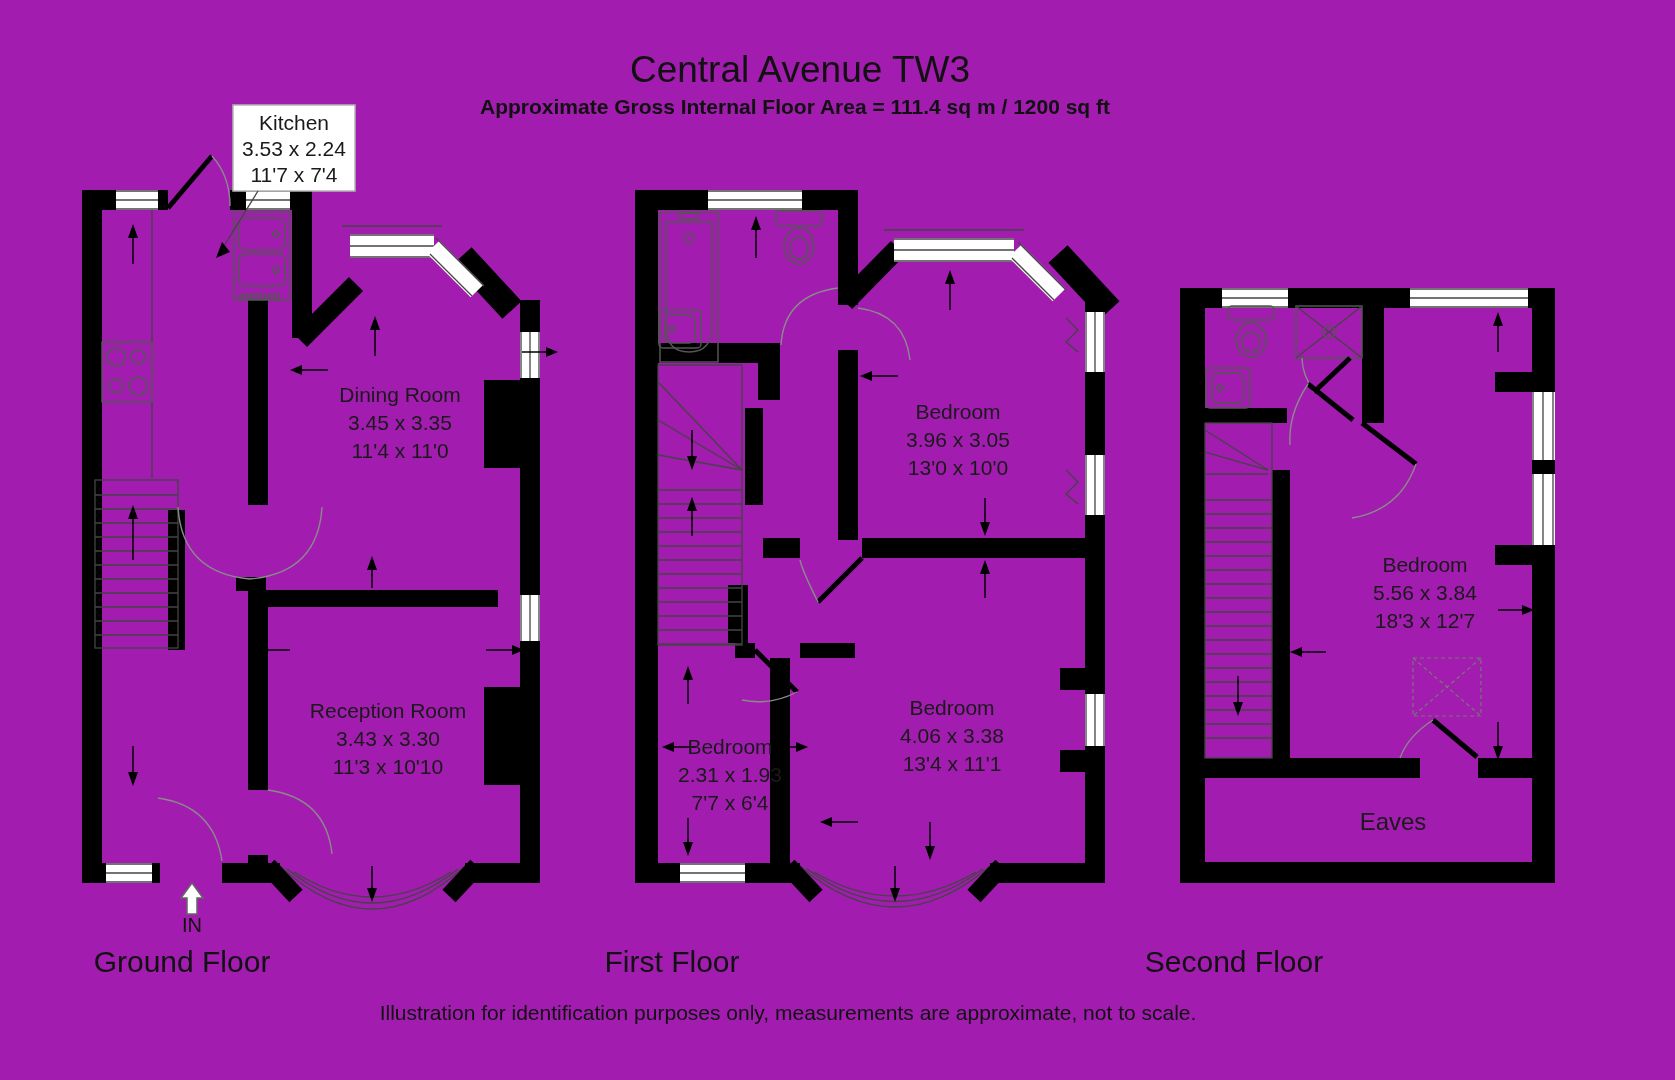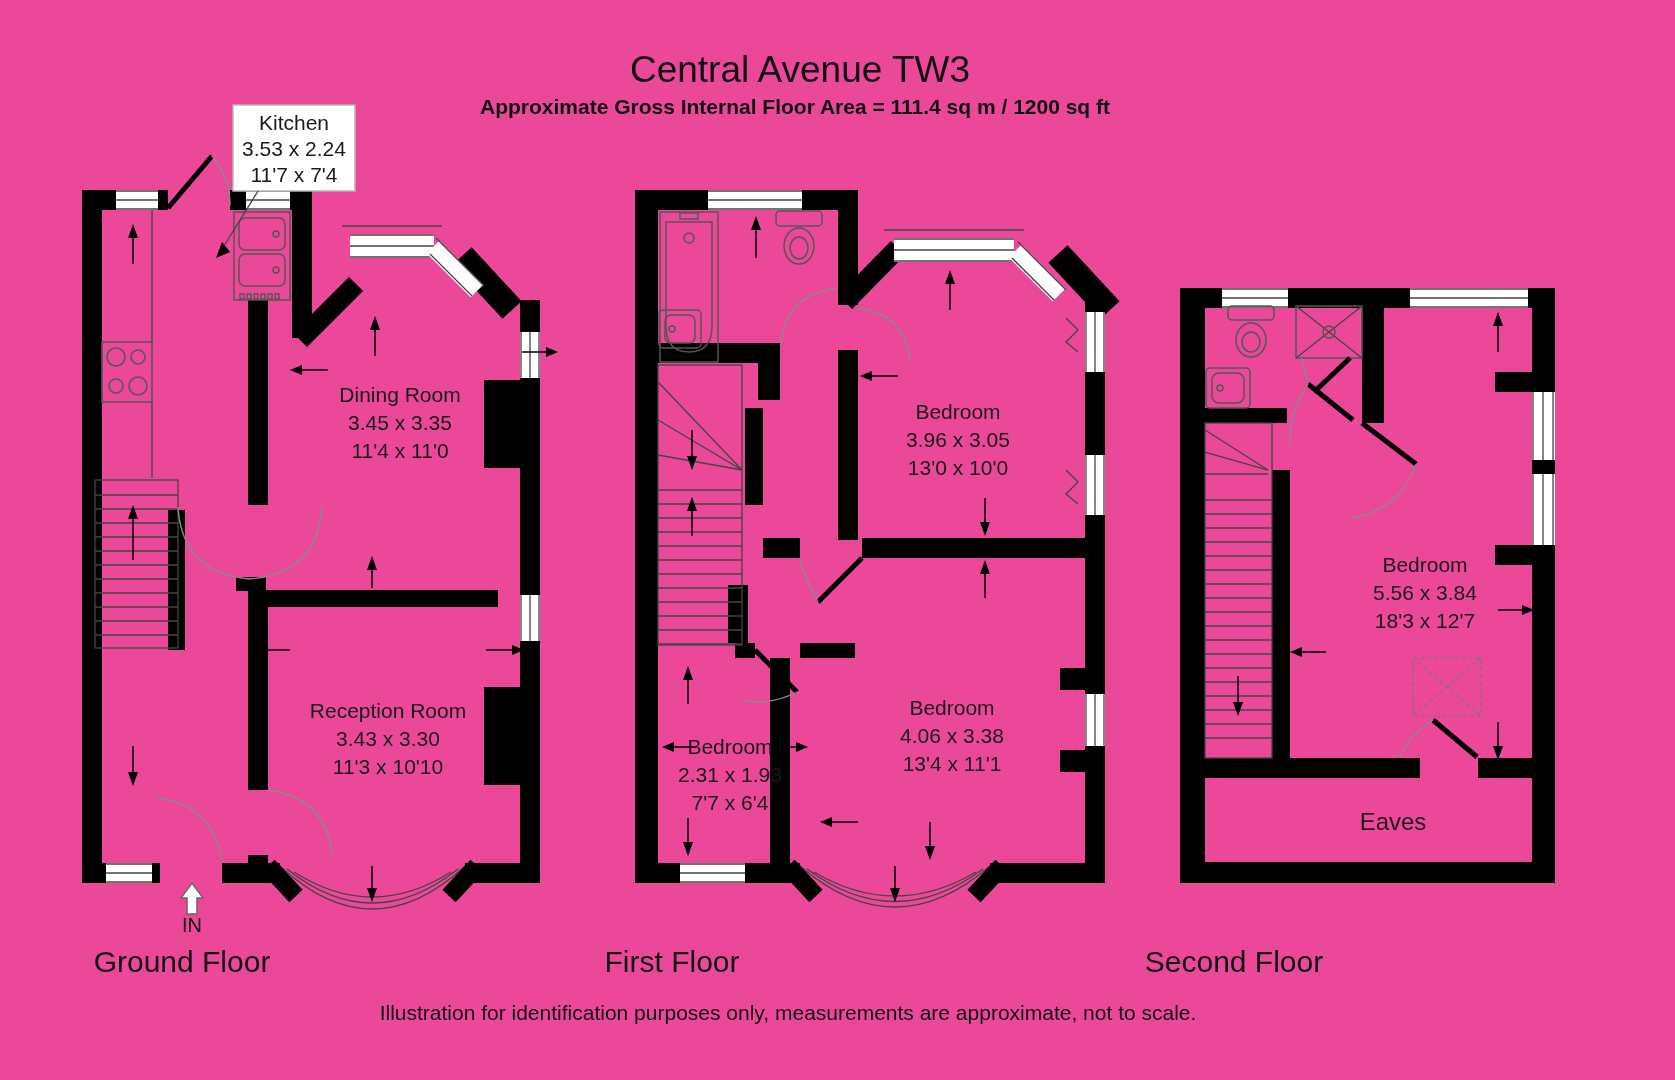--- a/index.html
+++ b/index.html
@@ -1,17 +1,17 @@
 <!DOCTYPE html>
 <html><head>
 <meta charset="utf-8">
 <style>
   html,body{margin:0;padding:0;background:#ffffff;}
   body{font-family:"Liberation Sans",sans-serif;}
-  .page{position:relative;width:1675px;height:1080px;background:#ec4899;overflow:hidden;}
+  .page{position:relative;width:1675px;height:1080px;background:#a21caf;overflow:hidden;}
   svg{display:block;}
   text{font-family:"Liberation Sans",sans-serif;fill:#111;}
   .title{font-size:37px;}
   .subtitle{font-size:21px;font-weight:bold;}
   .room{font-size:21px;fill:#1a1a1a;}
   .eaves{font-size:24px;fill:#1a1a1a;}
   .floorlabel{font-size:30px;}
   .footer{font-size:21px;}
   .inlabel{font-size:20px;}
   .wall{fill:#000;stroke:none;}

